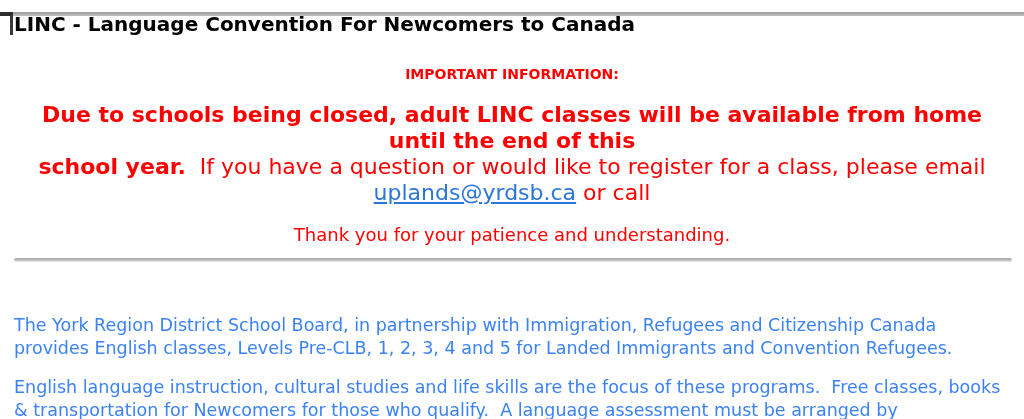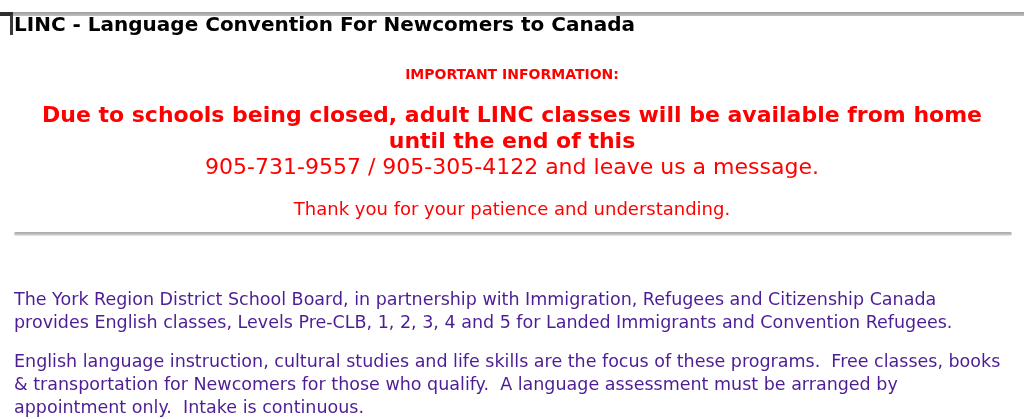--- a/index.html
+++ b/index.html
@@ -80,41 +80,41 @@
     height: 3px;
     width: 998px;
     background: linear-gradient(#a4a4a4, #cccccc);
     border-bottom: 1px solid #e2e2e2;
     border-radius: 2px;
   }
   p.para {
     margin: 0;
     font-size: 17.5px;
     line-height: 23px;
-    color: #4c1d95;
+    color: #3b82f6;
     white-space: pre-wrap;
   }
   p.para1 { margin-top: 52px; }
   p.para2 { margin-top: 16px; }
 </style>
 </head>
 <body>
 
 <div class="page">
   <div class="top-bar"></div>
   <div class="top-bar-dark"></div>
   <div class="left-tick"></div>
 
   <h1 class="title">LINC - Language Convention For Newcomers to Canada</h1>
 
   <h2 class="important">IMPORTANT INFORMATION:</h2>
 
   <div class="notice">
     <div class="nline"><span class="nb">Due to schools being closed, adult LINC classes will be available from home until the end of this</span></div>
-    <div class="nline">905-731-9557 / 905-305-4122 and leave us a message.</div>
+    <div class="nline"><span class="nb">school year.</span><span>  If you have a question or would like to register for a class, please email </span><a class="email" href="#">uplands@yrdsb.ca</a><span> or call</span></div>
   </div>
 
   <div class="thanks">Thank you for your patience and understanding.</div>
 
   <hr class="divider">
 
   <p class="para para1">The York Region District School Board, in partnership with Immigration, Refugees and Citizenship Canada
 provides English classes, Levels Pre-CLB, 1, 2, 3, 4 and 5 for Landed Immigrants and Convention Refugees.</p>
 
   <p class="para para2">English language instruction, cultural studies and life skills are the focus of these programs.  Free classes, books

